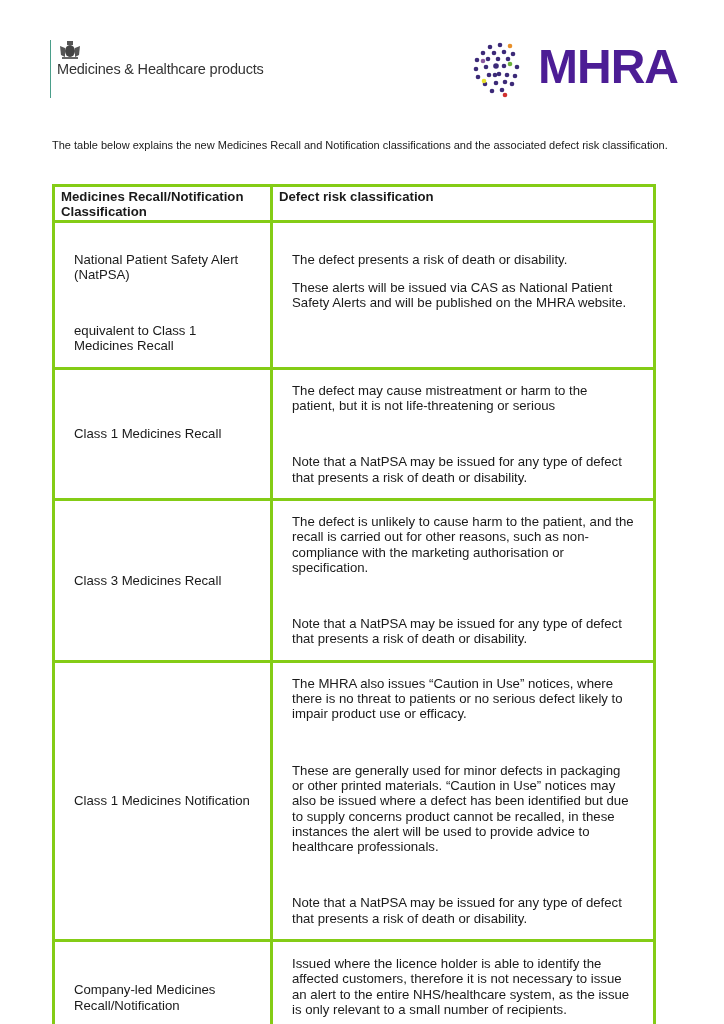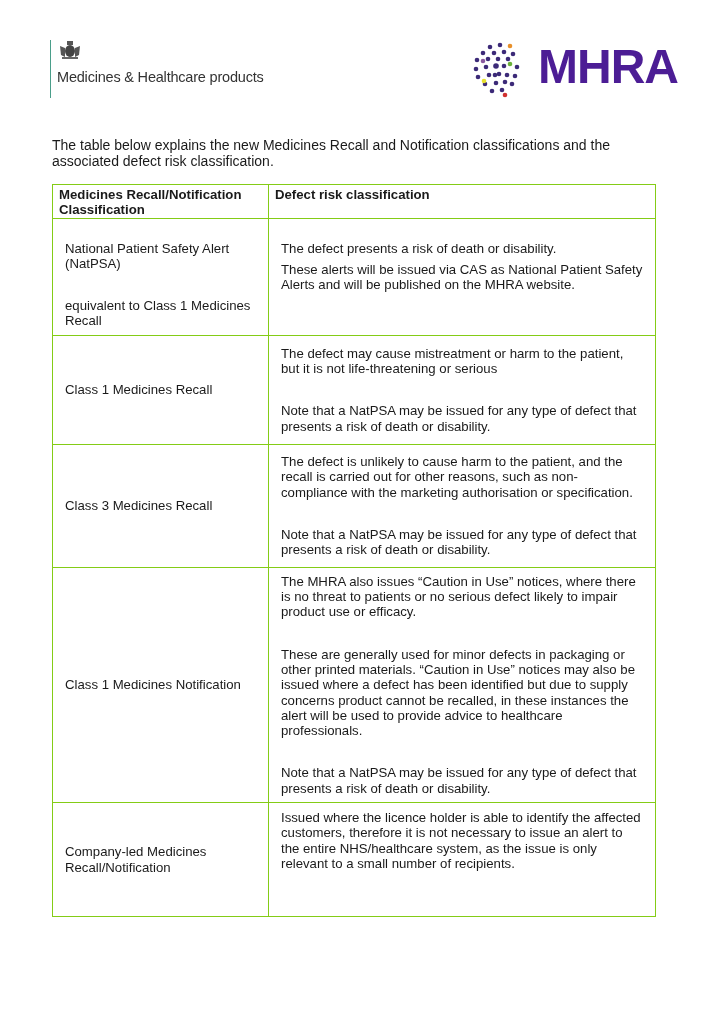--- a/index.html
+++ b/index.html
@@ -1,29 +1,29 @@
 <!DOCTYPE html>
 <html><head>
 <meta charset="utf-8">
 <style>
   html, body { margin: 0; padding: 0; background: #ffffff; }
   body { width: 724px; height: 1024px; position: relative; overflow: hidden;
          font-family: "Liberation Sans", sans-serif; color: #1a1a1a; }
   .hdr-left { position: absolute; left: 50px; top: 40px; height: 58px; border-left: 1px solid #4a9e8a; padding-left: 6px; }
   .crest { width: 26px; height: 20px; display: block; }
-  .agency { font-size: 14.5px; line-height: 16px; color: #333; margin-top: 9px; letter-spacing: -0.2px; }
+  .agency { font-size: 14.5px; line-height: 16px; color: #333; margin-top: 1px; letter-spacing: -0.2px; }
   .mhra-logo { position: absolute; left: 472px; top: 40px; width: 200px; height: 60px; }
   .mhra-text { position: absolute; left: 538px; top: 41px; font-size: 48px; font-weight: bold; color: #4c1d95; letter-spacing: -1px; line-height: 52px; }
-  .intro { position: absolute; left: 52px; top: 138px; width: 620px; font-size: 14px; line-height: 15.5px; }
+  .intro { position: absolute; left: 52px; top: 138px; width: 620px; font-size: 11px; line-height: 15.5px; }
   table { position: absolute; left: 52px; top: 184px; width: 604px; border-collapse: collapse; font-size: 13.2px; line-height: 15.3px; }
-  td, th { border: 1px solid #84cc16; vertical-align: middle; padding: 0 6px; text-align: left; }
+  td, th { border: 3px solid #84cc16; vertical-align: middle; padding: 0 6px; text-align: left; }
   th { font-weight: bold; vertical-align: top; padding-top: 2px; height: 29px; }
   td.c1 { width: 203px; }
   td.top { vertical-align: top; }
-  p { margin: 6px; }
+  p { margin: 13px; }
   .gap { height: 15px; }
 </style>
 </head>
 <body>
 
 <div class="hdr-left">
   <svg class="crest" viewBox="0 0 26 20">
     <ellipse cx="13" cy="11" rx="5" ry="6" fill="#444"></ellipse>
     <rect x="10" y="1" width="6" height="4" fill="#555"></rect>
     <path d="M3 6 L8 8 L8 17 L4 15 Z" fill="#555"></path>

